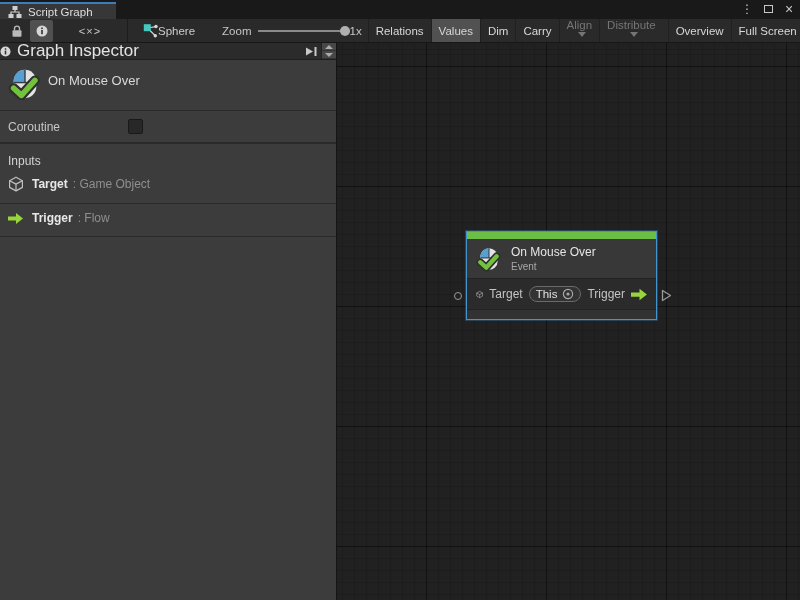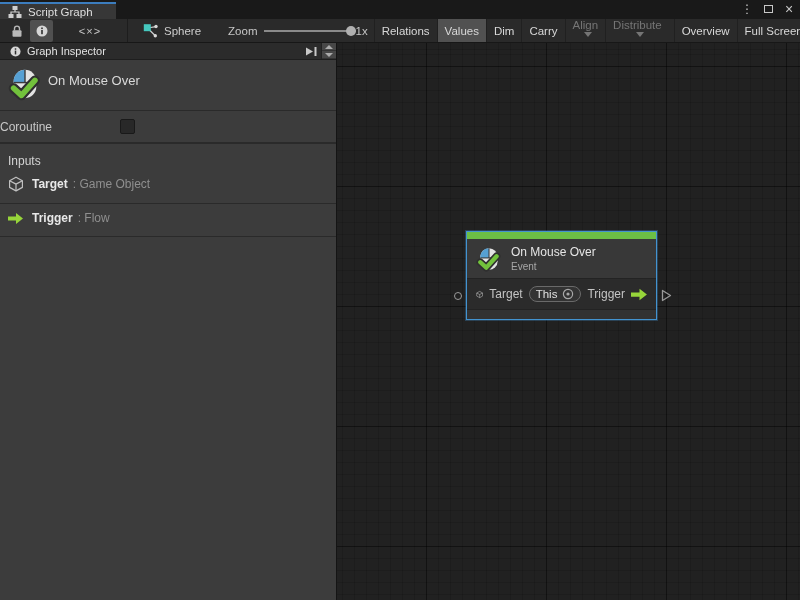--- a/index.html
+++ b/index.html
@@ -21,52 +21,52 @@
   .maxbox{width:9px;height:8px;border:1.5px solid #c8c8c8;}
 
   
   .toolbar{height:24px;background:#2a2a2a;border-bottom:1px solid #171717;display:flex;align-items:center;font-size:11.5px;color:#cfcfcf;}
   .tool-left{display:flex;align-items:center;height:100%;}
   .tbtn{height:22px;display:flex;align-items:center;justify-content:center;}
   .tbtn.lock{width:26px;margin-left:4px;}
   .tbtn.info{width:23px;background:#505050;border-radius:2px;margin:1px 0;}
   .tbtn.code{width:74px;color:#c9c9c9;letter-spacing:1px;font-size:11px;}
   .vsep{width:1px;height:100%;background:#1d1d1d;}
-  .graph-ref{display:flex;align-items:center;gap:6px;margin-left:15px;color:#cdcdcd;}
+  .graph-ref{display:flex;align-items:center;gap:0;margin-left:15px;color:#cdcdcd;}
   .zoom-label{margin-left:27px;color:#c6c6c6;}
   .slider{width:92px;height:10px;margin-left:6px;position:relative;display:flex;align-items:center;}
   .slider .track{width:100%;height:2px;background:#8a8a8a;}
   .slider .thumb{position:absolute;right:0;top:0;width:10px;height:10px;border-radius:50%;background:#b0b0b0;}
   .zoom-value{margin-right:6px;color:#c6c6c6;}
   .tool-right{display:flex;align-items:stretch;height:100%;margin-left:auto;}
   .rbtn{display:flex;align-items:center;padding:0 7px;border-left:1px solid #202020;color:#d8d8d8;white-space:nowrap;}
   .rbtn.active{background:#515151;}
   .rbtn.disabled{color:#757575;flex-direction:column;}
   .rbtn .dd{width:0;height:0;border-left:4px solid transparent;border-right:4px solid transparent;border-top:5px solid #757575;margin-left:5px;margin-top:1px;}
   .rbtn.gap{margin-left:5px;}
 
   
   .main{flex:1;display:flex;min-height:0;}
 
   
   .inspector{width:337px;background:#3c3c3c;border-right:1px solid #141414;display:flex;flex-direction:column;font-size:12px;}
-  .insp-header{height:17px;background:#2b2b2b;border-bottom:1px solid #1e1e1e;display:flex;align-items:center;padding-left:10px;color:#e3e3e3;font-size:11px;}
+  .insp-header{height:17px;background:#2b2b2b;border-bottom:1px solid #1e1e1e;display:flex;align-items:center;padding-left:0;color:#e3e3e3;font-size:17px;}
   .insp-header .label{margin-left:6px;}
   .insp-header .spacer{flex:1;}
   .dock-btn{width:20px;height:100%;display:flex;align-items:center;justify-content:center;}
   .spin-col{width:15px;height:100%;display:flex;flex-direction:column;border-left:1px solid #222;}
   .spin-btn{flex:1;background:#474747;display:flex;align-items:center;justify-content:center;border-bottom:1px solid #333;}
   .tri-up{width:0;height:0;border-left:4px solid transparent;border-right:4px solid transparent;border-bottom:4px solid #ababab;}
   .tri-down{width:0;height:0;border-left:4px solid transparent;border-right:4px solid transparent;border-top:4px solid #ababab;}
 
   .unit-section{height:51px;border-bottom:1px solid #2a2a2a;position:relative;}
   .unit-section .unit-icon{position:absolute;left:8px;top:7px;}
   .unit-title{position:absolute;left:48px;top:13px;font-size:13px;color:#d9d9d9;}
 
-  .coroutine-row{height:33px;border-bottom:2px solid #2a2a2a;display:flex;align-items:center;color:#c8c8c8;}
+  .coroutine-row{height:33px;border-bottom:2px solid #2a2a2a;display:flex;align-items:center;padding-left:8px;color:#c8c8c8;}
   .coroutine-row .lbl{width:120px;}
   .checkbox{width:15px;height:15px;background:#282828;border:1px solid #191919;border-radius:2px;}
 
   .io-section{border-bottom:1px solid #2a2a2a;padding:7px 0 11px;}
   .io-heading{padding:3px 8px 8px;color:#d4d4d4;}
   .io-row{display:flex;align-items:center;padding-left:8px;gap:8px;}
   .io-name{font-weight:bold;color:#e8e8e8;}
   .io-type{color:#8f8f8f;margin-left:-3px;}
   .insp-filler{flex:1;}
 

